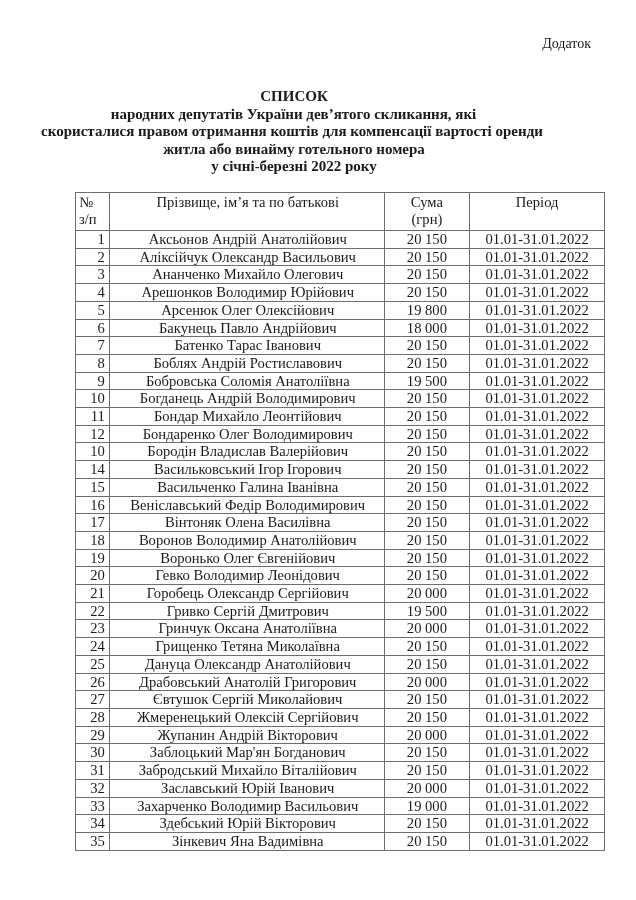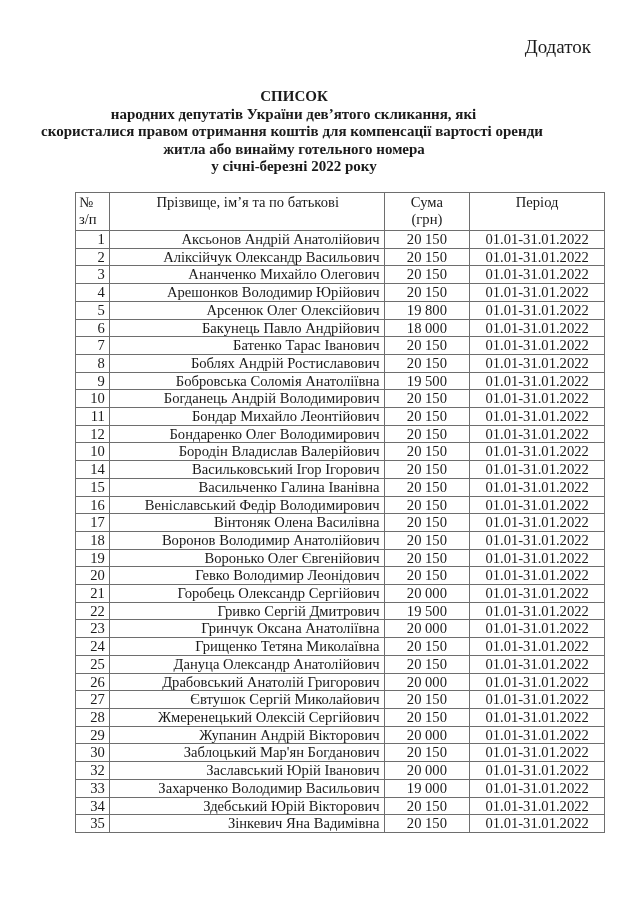--- a/index.html
+++ b/index.html
@@ -1,34 +1,34 @@
 <!DOCTYPE html>
 <html><head>
 <meta charset="utf-8">
 <style>
   html, body { margin:0; padding:0; background:#ffffff; }
   body { width:636px; height:900px; position:relative; overflow:hidden;
          font-family:"Liberation Serif", "DejaVu Serif", serif; color:#1a1a1a; }
-  .appendix { position:absolute; right:45px; top:36px; font-size:19px; }
+  .appendix { position:absolute; right:45px; top:36px; font-size:14px; }
   .title-block { position:absolute; left:0; width:548px; top:88px; text-align:center;
                  font-weight:bold; font-size:15px; line-height:17.6px; }
   .title-block .line { display:block; white-space:nowrap; }
   .title-block .line.l1 { padding-left:40px; }
   .title-block .line.l2 { padding-left:39px; }
   .title-block .line.l3 { padding-left:36px; }
   .title-block .line.l4 { padding-left:40px; }
   .title-block .line.l5 { padding-left:40px; }
   table { position:absolute; left:75px; top:192px; width:530px; border-collapse:collapse;
           font-size:14.6px; }
   td, th { border:1px solid #6e6e6e; padding:0 4px; font-weight:normal; }
   th { vertical-align:top; line-height:17px; height:36px; padding-top:1px; }
   td { height:16.7px; line-height:16.7px; white-space:nowrap; }
   .c-num { width:25px; text-align:right; padding-right:4px; }
   th.c-num { text-align:left; padding-left:3px; }
-  .c-name { width:264px; text-align:right; padding-left:6px; }
+  .c-name { width:264px; text-align:center; padding-left:6px; }
   th.c-name { text-align:center; }
   .c-sum { width:77px; text-align:center; }
   .c-period { width:126px; text-align:center; }
 </style>
 </head>
 <body>
 
 <div class="appendix">Додаток</div>
 
 <div class="title-block">
@@ -229,20 +229,26 @@
         <td class="c-sum">20 000</td>
         <td class="c-period">01.01-31.01.2022</td>
       </tr>
       <tr>
         <td class="c-num">30</td>
         <td class="c-name">Заблоцький Мар'ян Богданович</td>
         <td class="c-sum">20 150</td>
         <td class="c-period">01.01-31.01.2022</td>
       </tr>
       <tr>
+        <td class="c-num">31</td>
+        <td class="c-name">Забродський Михайло Віталійович</td>
+        <td class="c-sum">20 150</td>
+        <td class="c-period">01.01-31.01.2022</td>
+      </tr>
+      <tr>
         <td class="c-num">32</td>
         <td class="c-name">Заславський Юрій Іванович</td>
         <td class="c-sum">20 000</td>
         <td class="c-period">01.01-31.01.2022</td>
       </tr>
       <tr>
         <td class="c-num">33</td>
         <td class="c-name">Захарченко Володимир Васильович</td>
         <td class="c-sum">19 000</td>
         <td class="c-period">01.01-31.01.2022</td>

